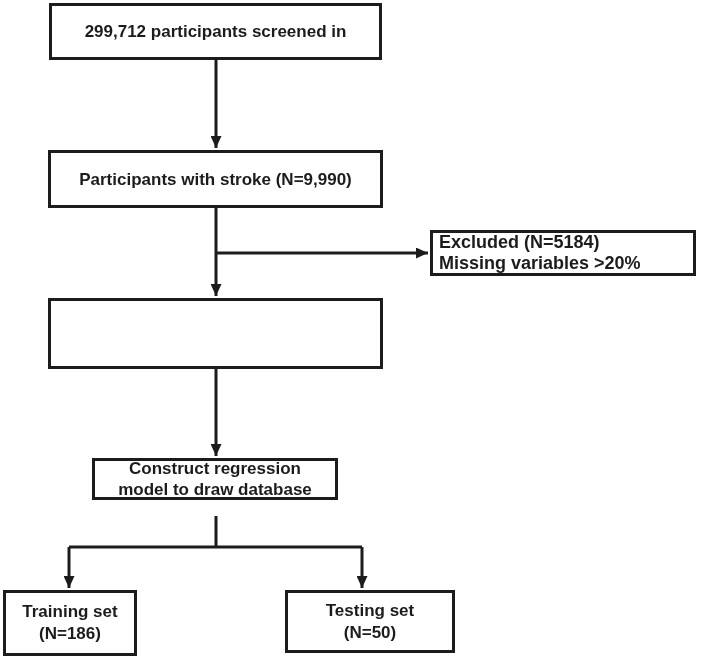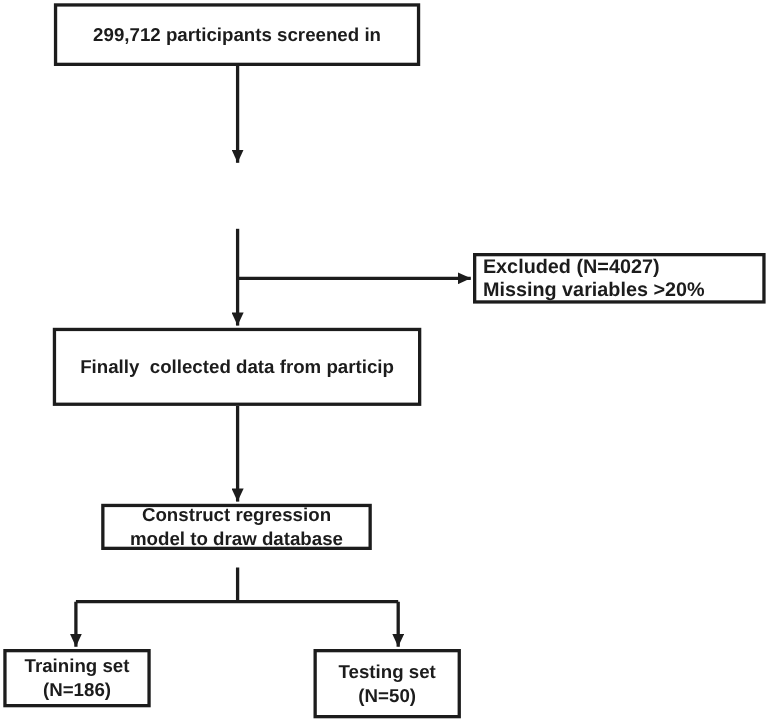--- a/index.html
+++ b/index.html
@@ -41,22 +41,22 @@
   .box .line {
     white-space: pre;
   }
   #box-screened   { left: 49px;  top: 3px;   width: 333px; height: 57px; }
   #box-stroke     { left: 48px;  top: 150px; width: 335px; height: 58px; }
   #box-excluded   { left: 430px; top: 230px; width: 266px; height: 46px;
                     align-items: flex-start; text-align: left;
                     padding-left: 6px; font-size: 18px; line-height: 21px; }
   #box-collected  { left: 48px;  top: 298px; width: 335px; height: 71px; }
   #box-regression { left: 92px;  top: 458px; width: 246px; height: 42px; }
-  #box-training   { left: 3px;   top: 590px; width: 134px; height: 53px; line-height: 22px; }
-  #box-testing    { left: 285px; top: 590px; width: 134px; height: 63px; line-height: 22px; }
+  #box-training   { left: 3px;   top: 590px; width: 134px; height: 66px; line-height: 22px; }
+  #box-testing    { left: 285px; top: 590px; width: 170px; height: 63px; line-height: 22px; }
 </style>
 </head>
 <body>
 
 <div id="figure">
 
   <svg id="connectors" viewBox="0 0 702 656" xmlns="http://www.w3.org/2000/svg">
     <defs>
       <marker id="arrowhead" markerUnits="userSpaceOnUse" markerWidth="13" markerHeight="11" refX="12" refY="5.5" orient="auto">
         <path d="M0,0 L12,5.5 L0,11 Z" fill="#1c1c1c"></path>
@@ -71,28 +71,30 @@
       <path d="M69 547 H362"></path>
       <path d="M69 547 V588" marker-end="url(#arrowhead)"></path>
       <path d="M362 547 V588" marker-end="url(#arrowhead)"></path>
     </g>
   </svg>
 
   <div class="box" id="box-screened">
     <div class="line">299,712 participants screened in</div>
   </div>
 
+  <div class="box" id="box-stroke">
+    <div class="line">Participants with stroke (N=9,990)</div>
+  </div>
 
   <div class="box" id="box-excluded">
-    <div class="line">Excluded (N=4027)</div>
+    <div class="line">Excluded (N=5184)</div>
     <div class="line">Missing variables &gt;20%</div>
   </div>
 
   <div class="box" id="box-collected">
-    <div class="line">Finally  collected data from particip</div>
   </div>
 
   <div class="box" id="box-regression">
     <div class="line">Construct regression</div>
     <div class="line">model to draw database</div>
   </div>
 
   <div class="box" id="box-training">
     <div class="line">Training set</div>
     <div class="line">(N=186)</div>

